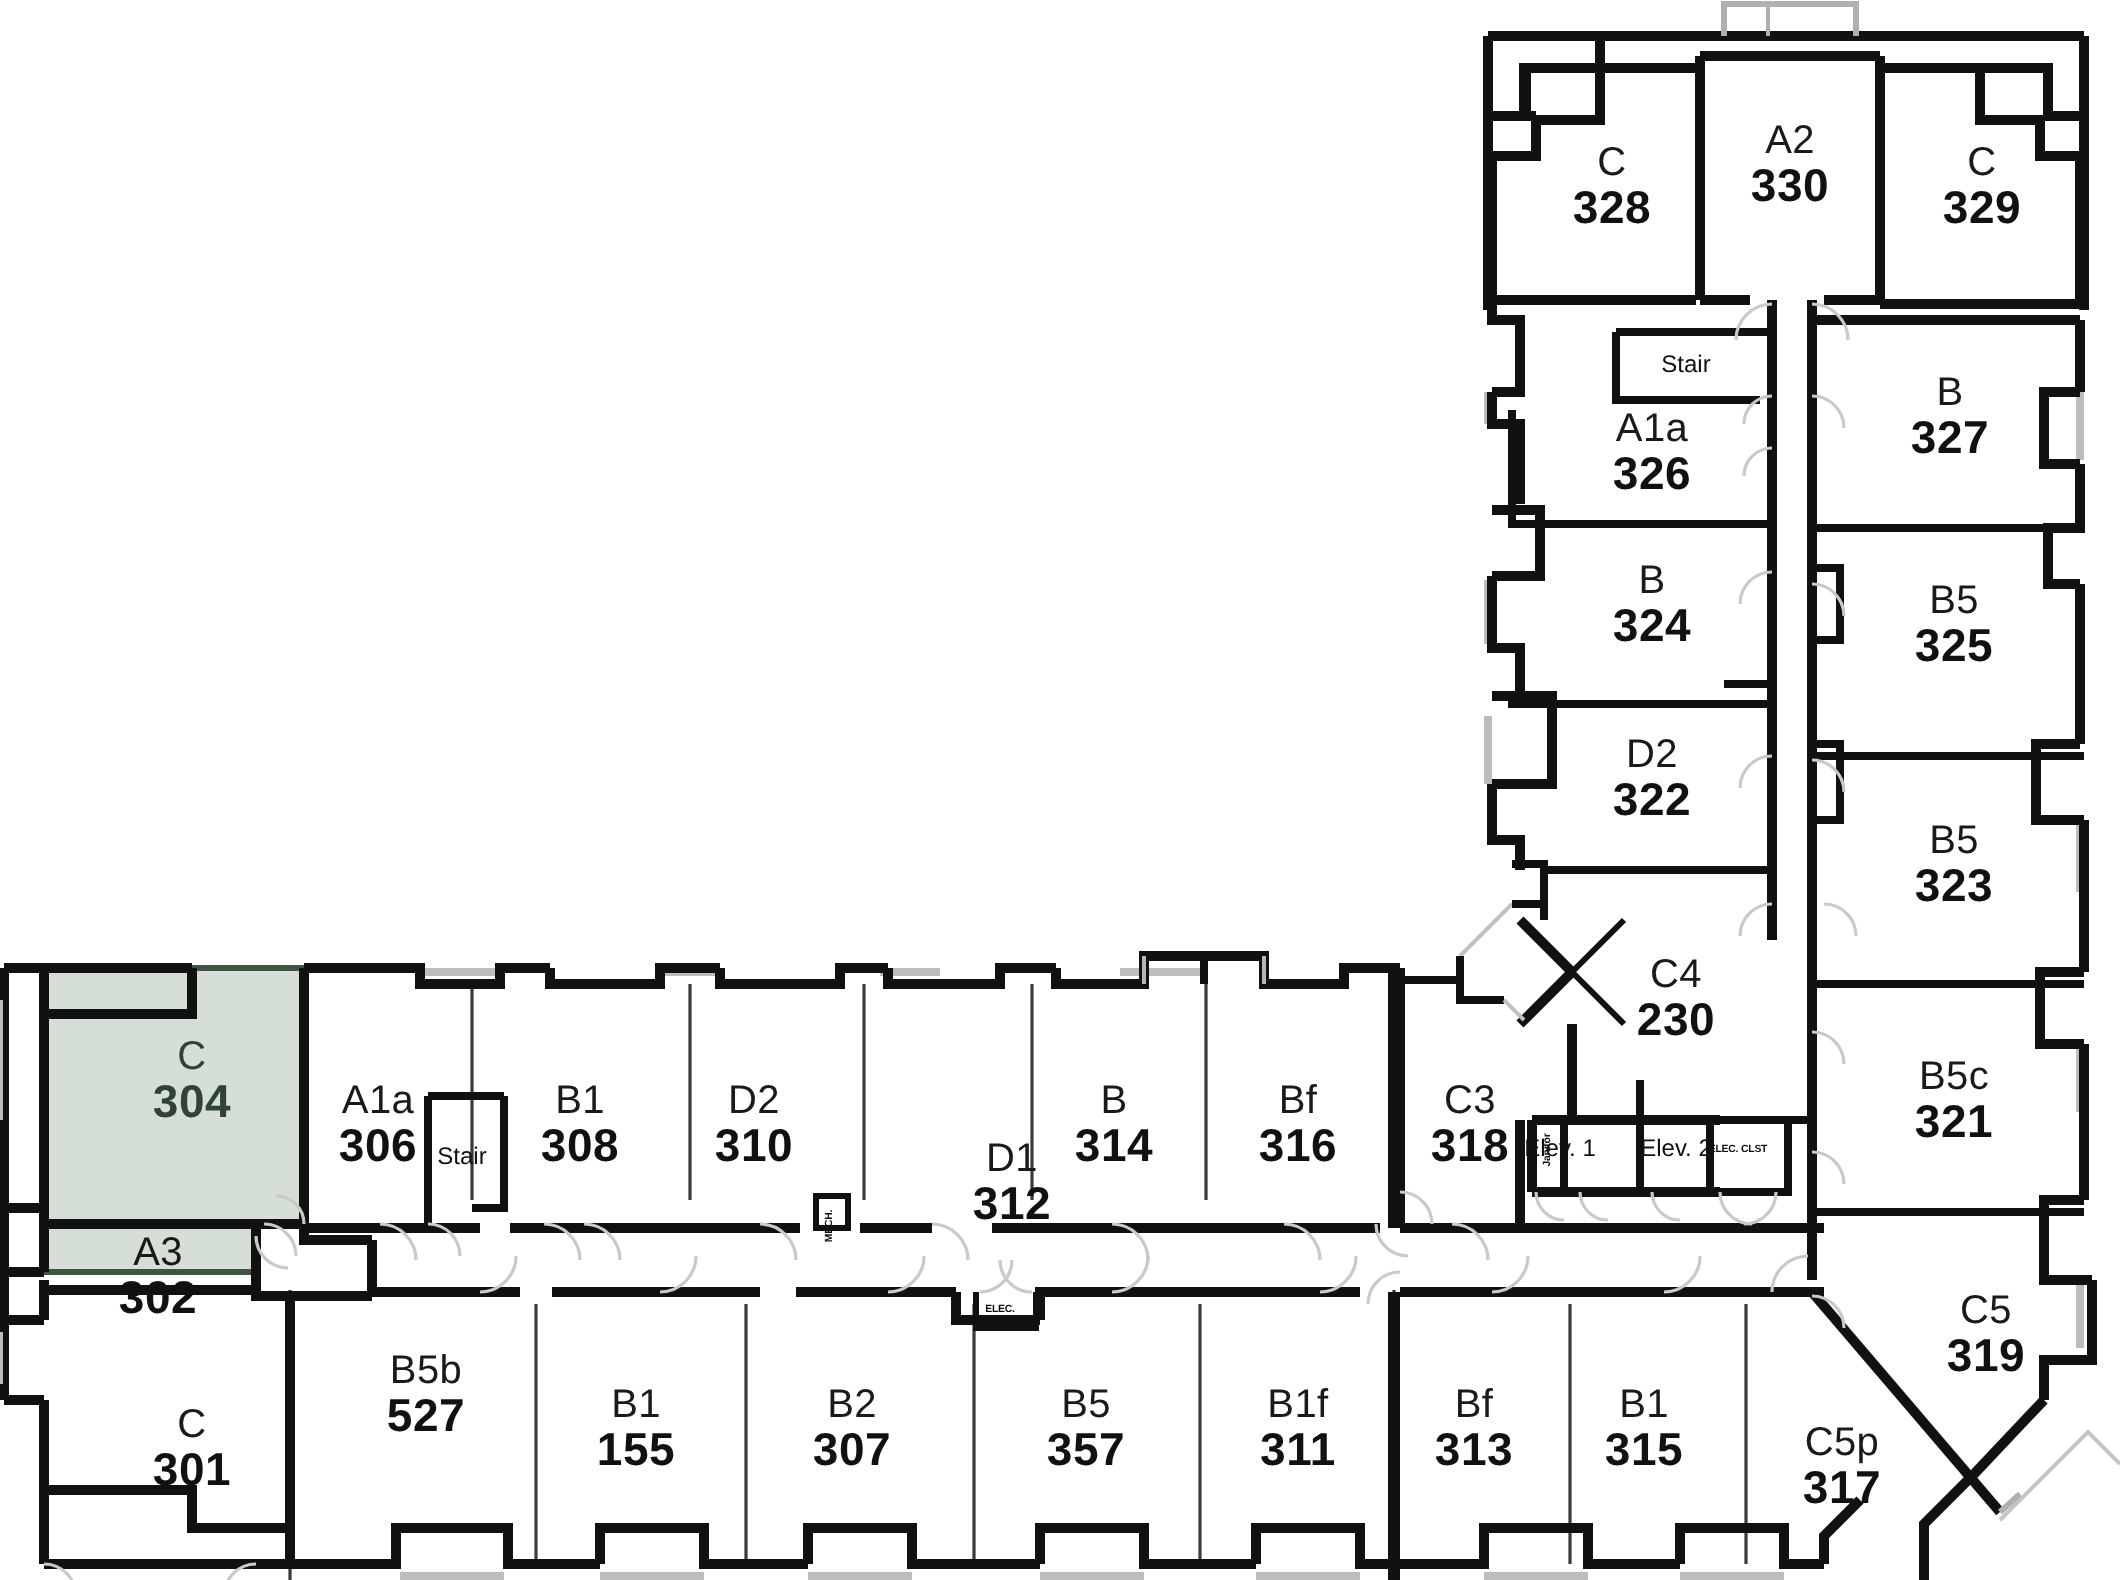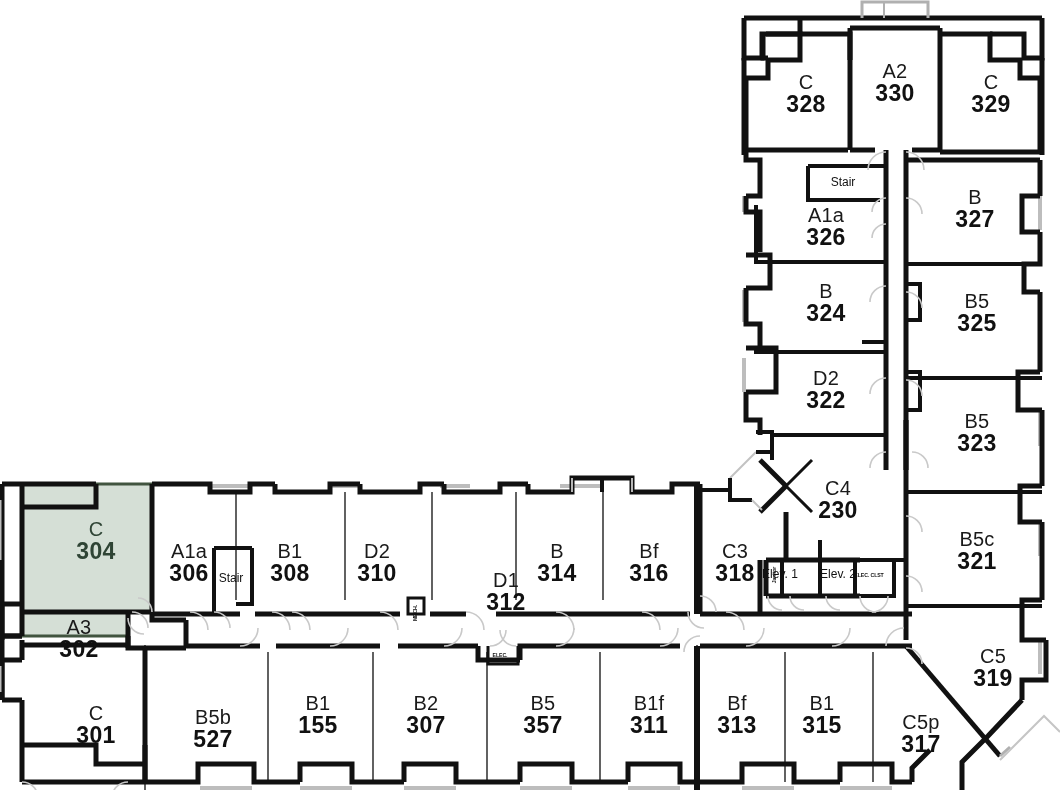--- a/index.html
+++ b/index.html
@@ -501,21 +501,21 @@
         <span class="unit-num">306</span>
       </div>
       <div class="unit-label" style="left: 318px; top: 715px;">
         <span class="unit-type">B1</span>
         <span class="unit-num">155</span>
       </div>
       <div class="unit-label highlight" style="left: 96px; top: 541px;">
         <span class="unit-type">C</span>
         <span class="unit-num">304</span>
       </div>
-      <div class="unit-label" style="left: 213px; top: 729px; text-align: center;">
+      <div class="unit-label" style="left: 213px; top: 698px; text-align: center;">
         <span class="unit-type">B5b</span>
         <span class="unit-num">527</span>
       </div>
       <div class="unit-label" style="left: 79px; top: 639px;">
         <span class="unit-type">A3</span>
         <span class="unit-num">302</span>
       </div>
       <div class="unit-label" style="left: 96px; top: 725px;">
         <span class="unit-type">C</span>
         <span class="unit-num">301</span>

